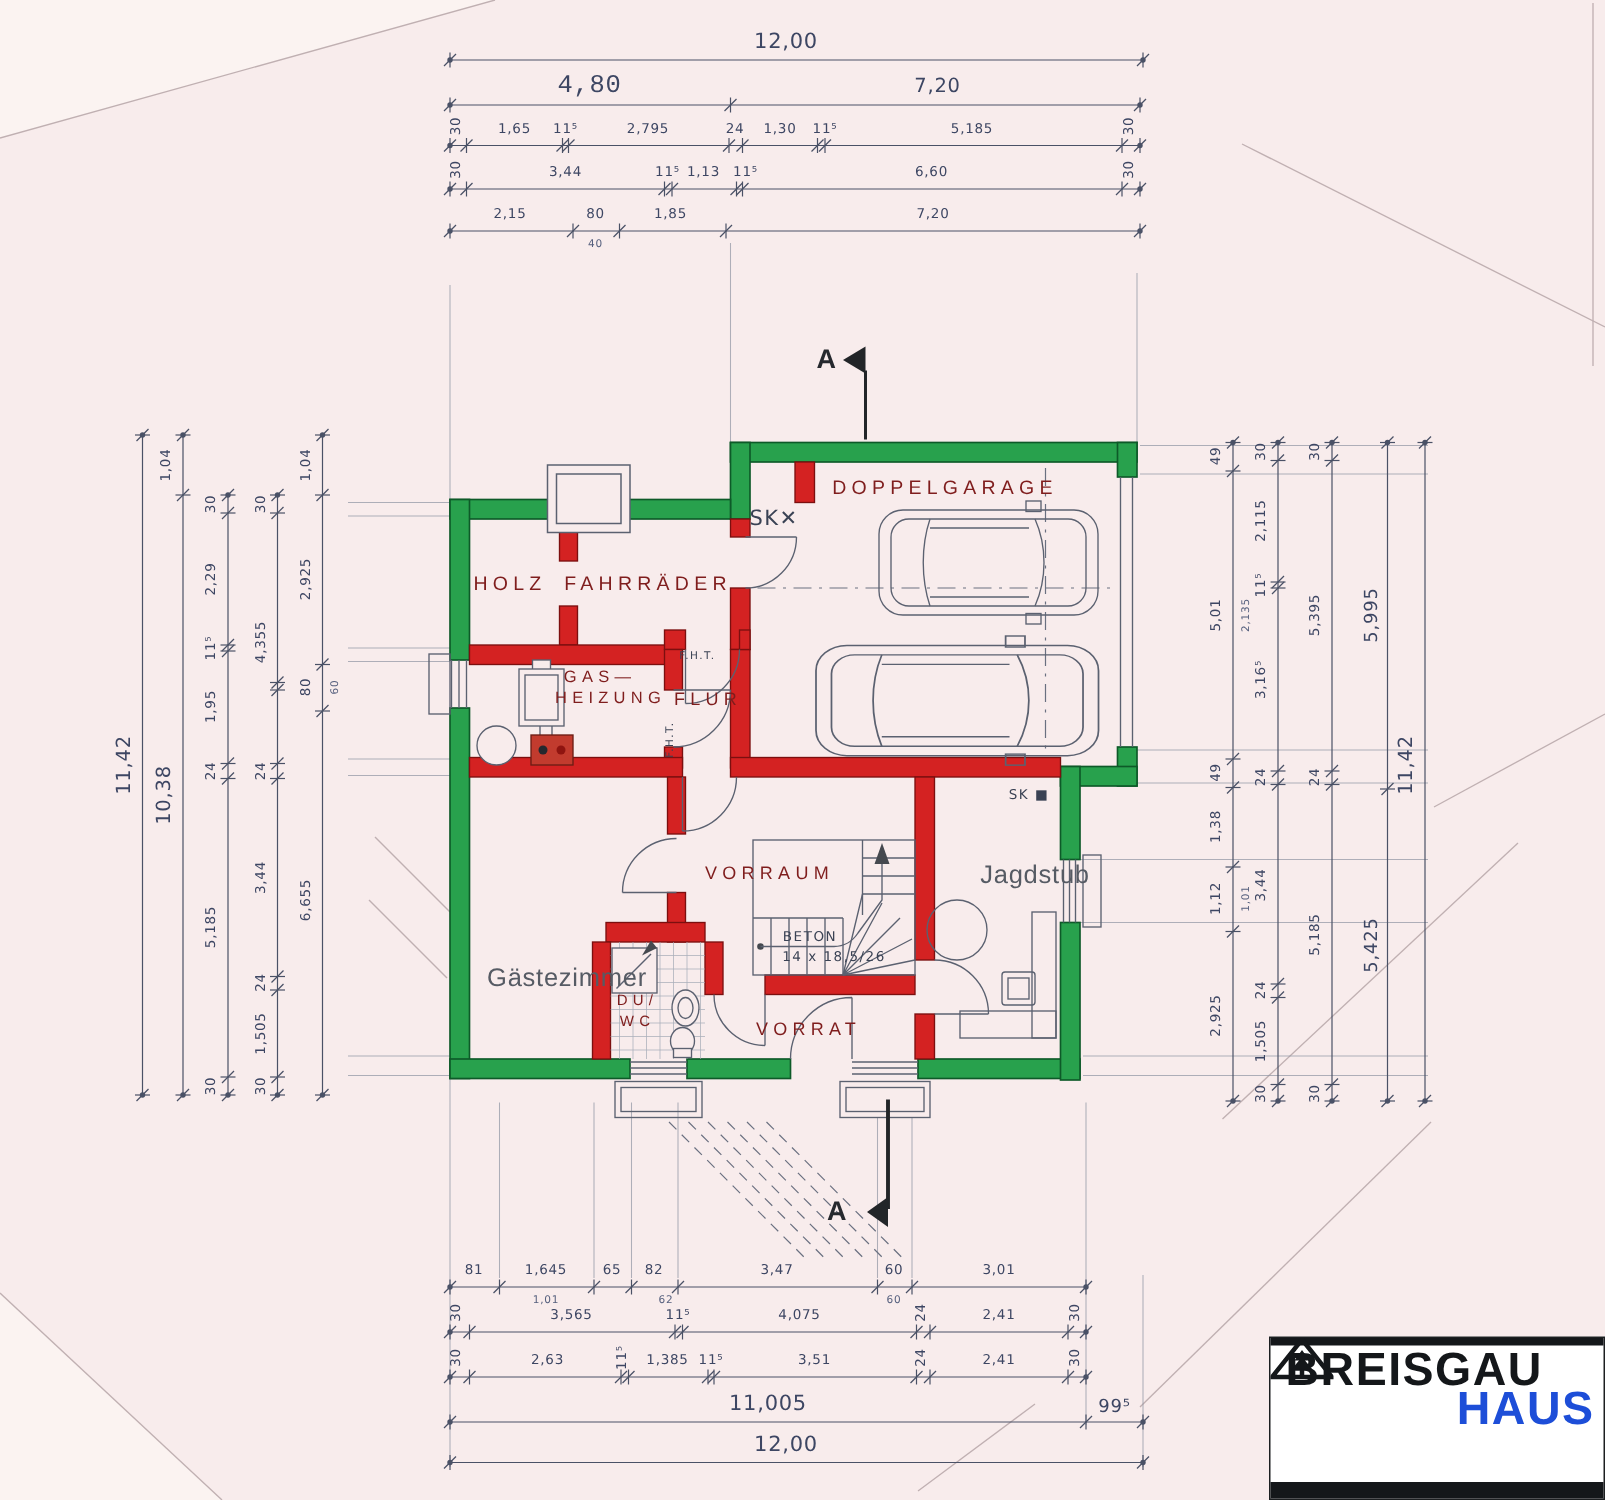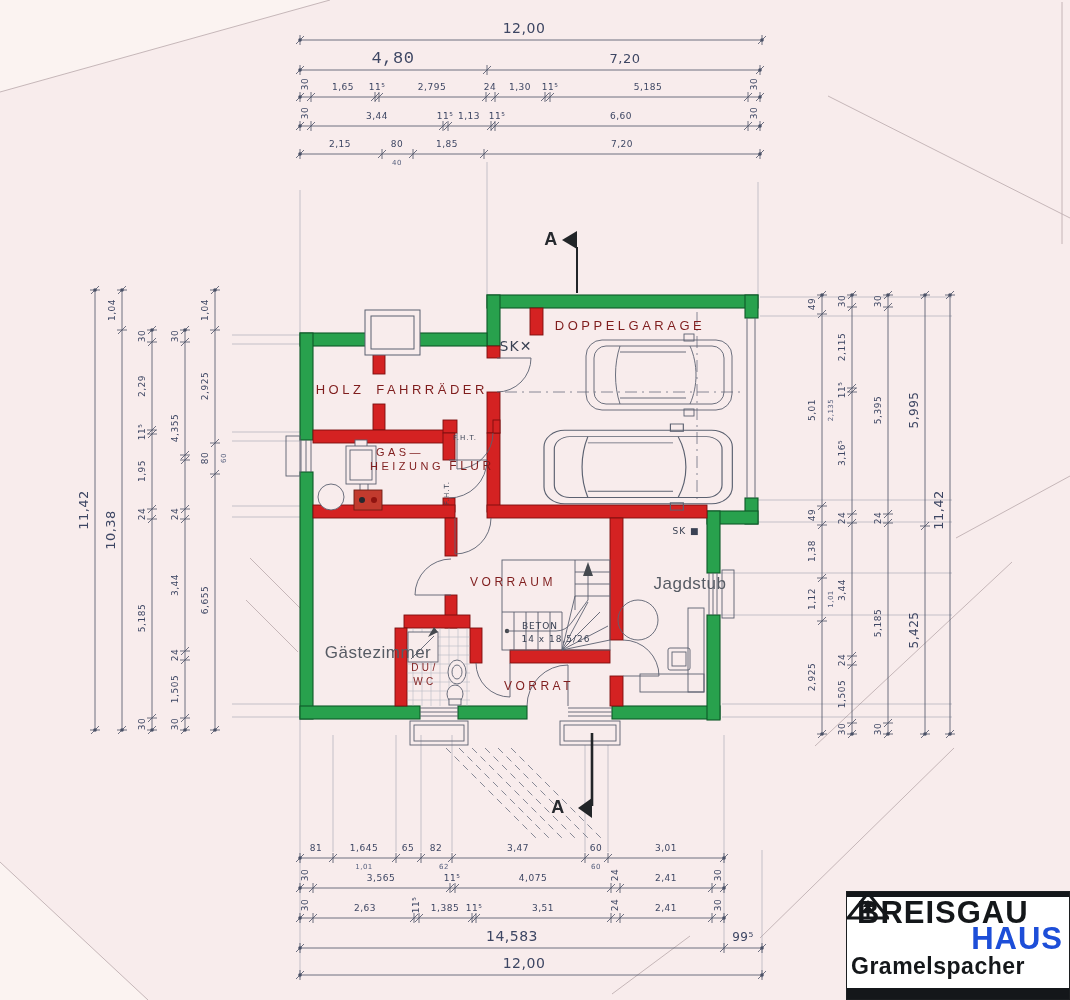--- a/index.html
+++ b/index.html
@@ -561,21 +561,21 @@
       <span class="lbl dim" style="left: 718px; top: 875px; font-size: 9px; transform: translate(-50%, -50%) rotate(-90deg);">30</span>
       <span class="lbl dim" style="left: 305px; top: 905px; font-size: 9px; transform: translate(-50%, -50%) rotate(-90deg);">30</span>
       <span class="lbl dim" style="left: 365px; top: 907.95px; font-size: 9px;">2,63</span>
       <span class="lbl dim" style="left: 416px; top: 905px; font-size: 9px; transform: translate(-50%, -50%) rotate(-90deg);">11⁵</span>
       <span class="lbl dim" style="left: 445px; top: 907.95px; font-size: 9px;">1,385</span>
       <span class="lbl dim" style="left: 474px; top: 907.95px; font-size: 9px;">11⁵</span>
       <span class="lbl dim" style="left: 543px; top: 907.95px; font-size: 9px;">3,51</span>
       <span class="lbl dim" style="left: 615px; top: 905px; font-size: 9px; transform: translate(-50%, -50%) rotate(-90deg);">24</span>
       <span class="lbl dim" style="left: 666px; top: 907.95px; font-size: 9px;">2,41</span>
       <span class="lbl dim" style="left: 718px; top: 905px; font-size: 9px; transform: translate(-50%, -50%) rotate(-90deg);">30</span>
-      <span class="lbl dim" style="left: 512px; top: 935.7px; font-size: 14px;">14,583</span>
+      <span class="lbl dim" style="left: 512px; top: 935.7px; font-size: 14px;">11,005</span>
       <span class="lbl dim" style="left: 743px; top: 936.6px; font-size: 12px;">99⁵</span>
       <span class="lbl dim" style="left: 524px; top: 962.7px; font-size: 14px;">12,00</span>
       <span class="lbl dim" style="left: 83.15px; top: 510px; font-size: 13px; transform: translate(-50%, -50%) rotate(-90deg);">11,42</span>
       <span class="lbl dim" style="left: 111.95px; top: 310px; font-size: 9px; transform: translate(-50%, -50%) rotate(-90deg);">1,04</span>
       <span class="lbl dim" style="left: 110.15px; top: 530px; font-size: 13px; transform: translate(-50%, -50%) rotate(-90deg);">10,38</span>
       <span class="lbl dim" style="left: 141.95px; top: 336px; font-size: 9px; transform: translate(-50%, -50%) rotate(-90deg);">30</span>
       <span class="lbl dim" style="left: 141.95px; top: 386px; font-size: 9px; transform: translate(-50%, -50%) rotate(-90deg);">2,29</span>
       <span class="lbl dim" style="left: 141.95px; top: 432px; font-size: 9px; transform: translate(-50%, -50%) rotate(-90deg);">11⁵</span>
       <span class="lbl dim" style="left: 141.95px; top: 471px; font-size: 9px; transform: translate(-50%, -50%) rotate(-90deg);">1,95</span>
       <span class="lbl dim" style="left: 141.95px; top: 514px; font-size: 9px; transform: translate(-50%, -50%) rotate(-90deg);">24</span>
@@ -626,17 +626,16 @@
   <div class="row2">
     <span class="hicon">
       <svg width="42" height="28" viewBox="0 0 42 28">
         <polygon points="21,1 41,26 1,26" fill="none" stroke="#14171a" stroke-width="3"></polygon>
         <path d="M21,8 L26,15 H23 L28,21 H14 L19,15 H16 Z" fill="#14171a"></path>
         <rect x="19.5" y="21" width="3" height="4" fill="#14171a"></rect>
       </svg>
     </span>
     <span class="l2">HAUS</span>
   </div>
-  <div class="l3">Gramelspacher</div>
   <div class="bar b"></div>
 </div>
 
 </div>
 
 </body></html>

